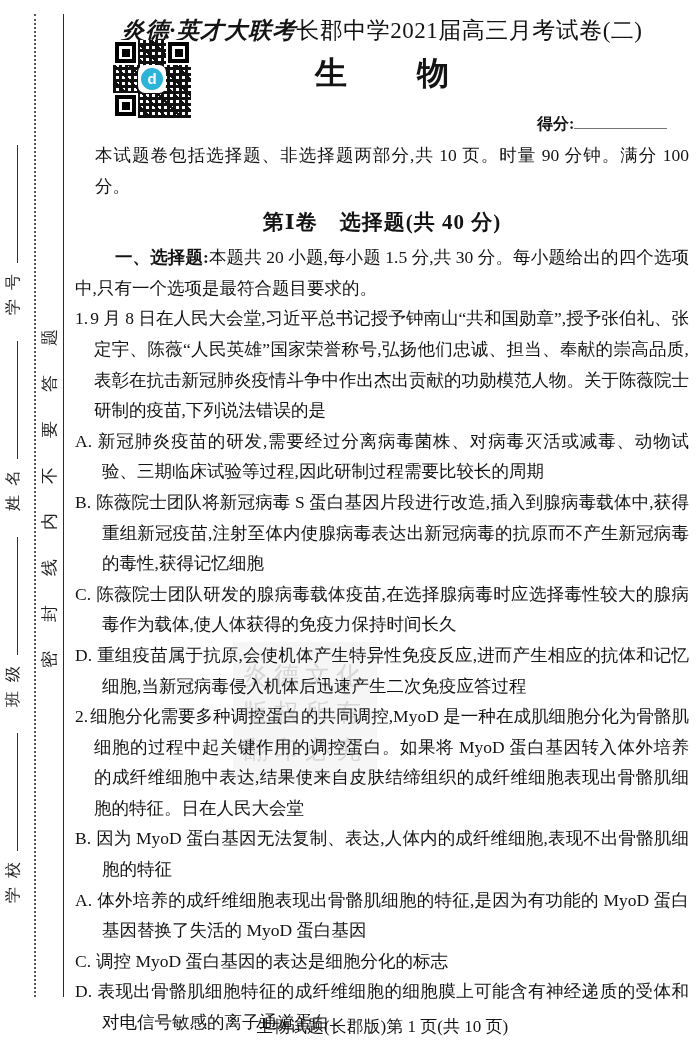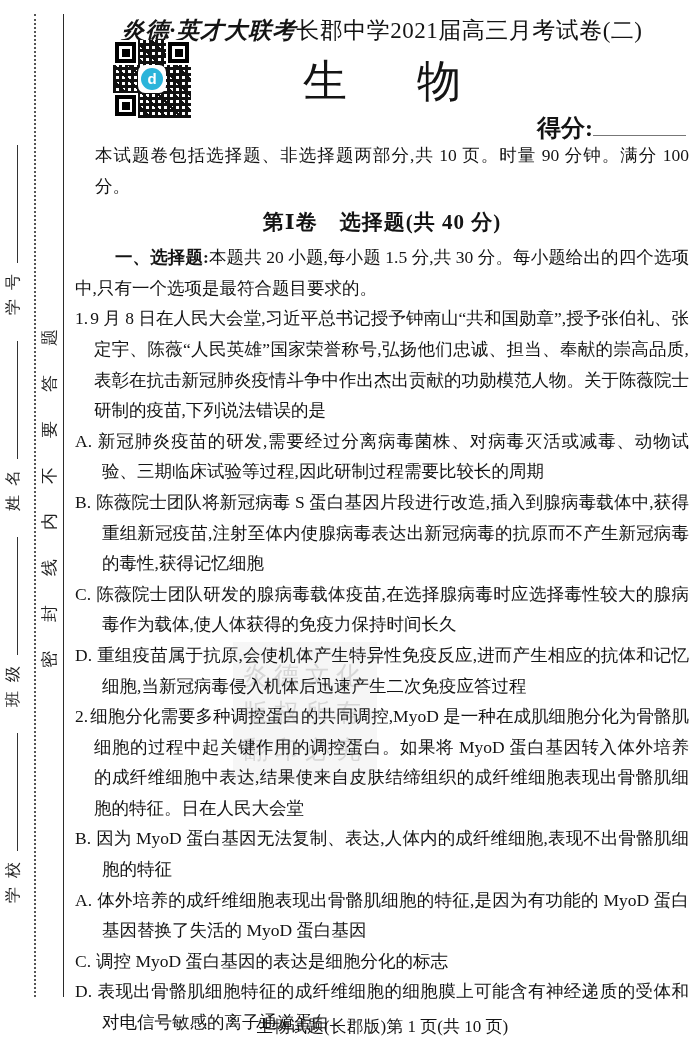--- a/index.html
+++ b/index.html
@@ -14,22 +14,22 @@
   .rot{position:absolute;transform-origin:0 0;transform:rotate(-90deg);white-space:nowrap;}
   .fields-rail{left:3px;top:903px;width:815px;font-size:16px;color:#222;}
   .fields-rail .flabel{letter-spacing:9px;margin-right:2px;}
   .fields-rail .fblank{display:inline-block;width:118px;border-bottom:1.5px solid #333;height:14px;margin-right:26px;}
   .seal-text{left:38px;top:668px;width:385px;font-size:17px;letter-spacing:29px;color:#222;}
   
   .header-title{position:absolute;left:75px;top:15px;width:614px;text-align:center;font-size:23px;white-space:nowrap;}
   .header-title .brand{font-weight:bold;font-style:italic;letter-spacing:1px;}
   .header-title .rest{font-weight:normal;letter-spacing:0.5px;}
   .subject-title{position:absolute;left:75px;top:52px;width:614px;text-align:center;
-    font-size:44px;font-weight:normal;letter-spacing:70px;text-indent:70px;}
-  .score-row{position:absolute;left:537px;top:112px;font-size:24px;}
+    font-size:32px;font-weight:bold;letter-spacing:70px;text-indent:70px;}
+  .score-row{position:absolute;left:537px;top:112px;font-size:16px;}
   .score-row .score-label{font-weight:bold;}
   .score-blank{display:inline-block;width:93px;height:16px;border-bottom:1.5px solid #777;}
   
   .qr{position:absolute;left:113px;top:40px;width:78px;height:78px;background:#fff;}
   .qr-noise{position:absolute;inset:0;
     background-image:
       repeating-linear-gradient(45deg,transparent 0 4px,#111 4px 6px,transparent 6px 11px),
       repeating-linear-gradient(0deg,#111 0 3px,transparent 3px 6px),
       repeating-linear-gradient(90deg,#111 0 3px,#fff 3px 6px);
   }

